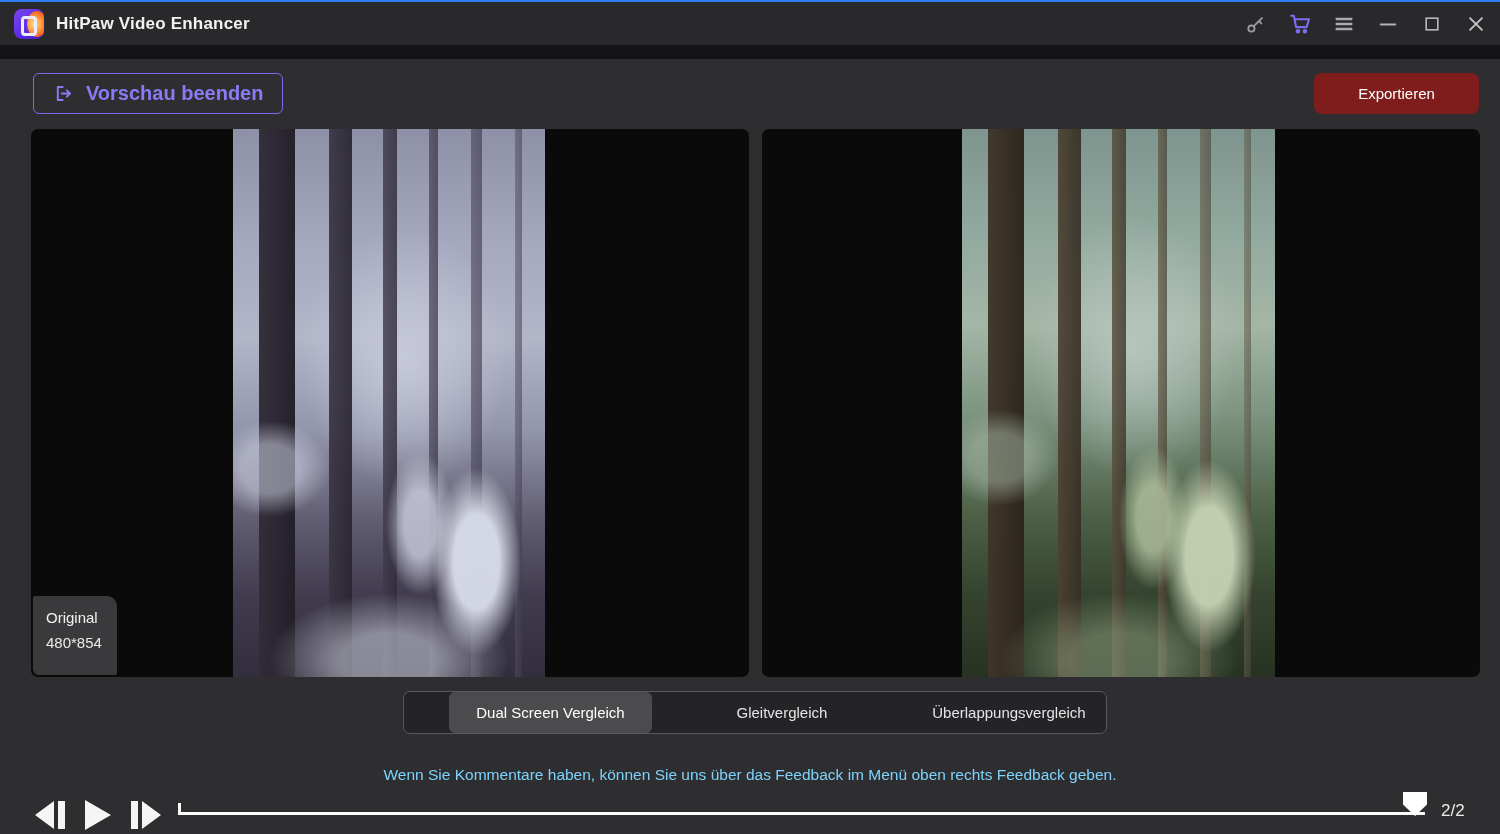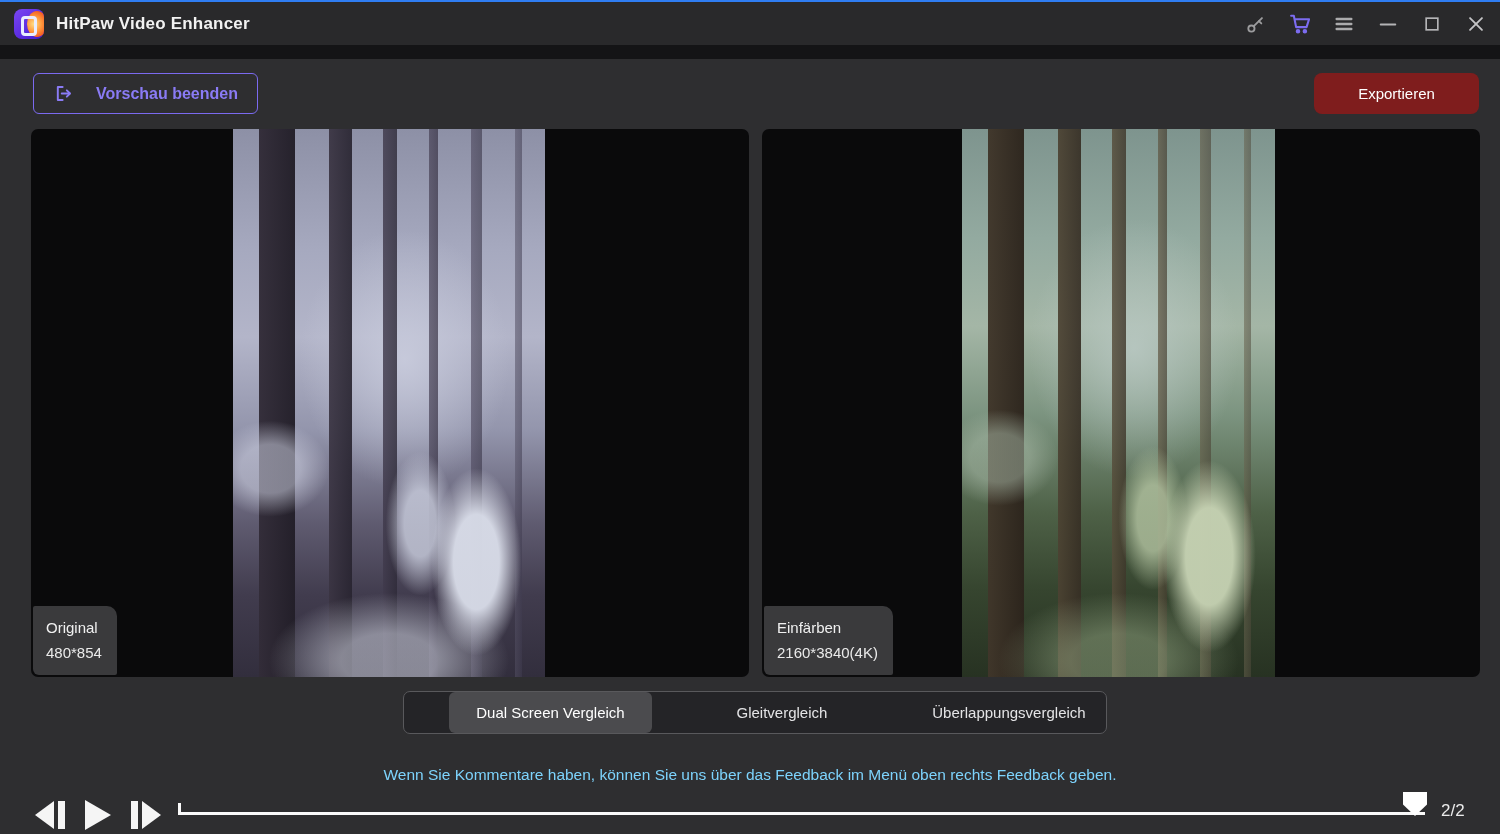--- a/index.html
+++ b/index.html
@@ -11,21 +11,21 @@
   .titlebar{position:absolute;left:0;top:2px;width:100%;height:43px;background:#29292b;display:flex;align-items:center;z-index:20;}
   .titlebar-shadow{position:absolute;left:0;top:45px;width:100%;height:14px;background:#141416;z-index:19;}
   .logo{width:30px;height:30px;margin-left:14px;border-radius:8px;background:linear-gradient(140deg,#7a47f2 0%,#5a2be0 60%,#3f1bc8 100%);position:relative;overflow:hidden;flex:0 0 auto;}
   .logo .flame{position:absolute;right:-3px;top:2px;width:20px;height:26px;border-radius:50%;background:radial-gradient(circle at 35% 50%,#ffe08a 0%,#ff9a3e 40%,#f2551e 78%,rgba(242,85,30,0) 95%);}
   .logo .frame{position:absolute;left:7px;top:7px;width:10px;height:14px;border:3px solid #e9edff;border-radius:4px;}
   .app-title{color:#f2f2f2;font-size:17px;font-weight:700;margin-left:12px;letter-spacing:.2px;}
   .tb-icons{margin-left:auto;display:flex;align-items:center;padding-right:4px;}
   .tb-btn{width:40px;height:40px;display:flex;align-items:center;justify-content:center;cursor:pointer;margin-left:4px;}
 
   
-  .btn-exit-preview{position:absolute;left:33px;top:73px;height:41px;display:flex;align-items:center;gap:22px;padding:0 19px;border:1px solid #7b6af0;border-radius:6px;color:#8a7bf5;font-size:16px;font-weight:700;background:transparent;box-sizing:border-box;cursor:pointer;}
+  .btn-exit-preview{position:absolute;left:33px;top:73px;height:41px;display:flex;align-items:center;gap:12px;padding:0 19px;border:1px solid #7b6af0;border-radius:6px;color:#8a7bf5;font-size:20px;font-weight:700;background:transparent;box-sizing:border-box;cursor:pointer;}
   .btn-export{position:absolute;right:21px;top:73px;width:165px;height:41px;background:#7f1d1d;border-radius:8px;color:#ffffff;font-size:15px;display:flex;align-items:center;justify-content:center;cursor:pointer;}
 
   
   .panel{position:absolute;top:129px;width:718px;height:548px;background:#0a0a0b;border-radius:7px;}
   .panel-left{left:31px;}
   .panel-right{left:762px;}
   .video{position:absolute;top:0;height:548px;}
   .video-original{left:202px;width:312px;
     background:
       radial-gradient(ellipse 60px 125px at 78% 79%, rgba(218,222,234,.95) 0 38%, rgba(218,222,234,0) 75%),
@@ -56,21 +56,21 @@
       linear-gradient(90deg, rgba(100,92,72,.62), rgba(76,68,54,.62)),
       linear-gradient(90deg, rgba(104,98,78,.55), rgba(80,74,60,.55)),
       radial-gradient(ellipse 150px 185px at 55% 40%, rgba(186,201,196,.85), rgba(186,201,196,0) 70%),
       linear-gradient(180deg,#7e948e 0%,#93aaa0 20%,#a4b6a6 36%,#7c9480 52%,#4e6147 70%,#36452f 84%,#273222 100%);
     background-repeat:no-repeat;
     background-size:auto,auto,auto,auto,36px 100%,23px 100%,14px 100%,9px 100%,11px 100%,7px 100%,auto,auto;
     background-position:0 0,0 0,0 0,0 0,26px 0,96px 0,150px 0,196px 0,238px 0,282px 0,0 0,0 0;}
 
   .status-overlay{position:absolute;top:22px;right:28px;text-align:right;color:#ffffff;font-size:14px;font-weight:700;line-height:23px;text-shadow:0 1px 4px rgba(0,0,0,.85);z-index:5;}
 
-  .res-label{position:absolute;left:2px;bottom:2px;background:#3a3a3c;border-radius:2px 10px 2px 6px;padding:9px 15px 10px 13px;z-index:5;}
+  .res-label{position:absolute;left:2px;bottom:2px;background:#3a3a3c;border-radius:2px 10px 2px 6px;padding:9px 15px 20px 13px;z-index:5;}
   .res-label .lbl-title{color:#f0f0f0;font-size:15px;line-height:25px;}
   .res-label .lbl-res{color:#eaeaea;font-size:15px;line-height:25px;}
 
   
   .tabs{position:absolute;left:403px;top:691px;width:704px;height:43px;display:flex;border:1px solid #59595c;border-radius:7px;background:#242427;box-sizing:border-box;overflow:hidden;z-index:5;}
   .tab{display:flex;align-items:center;justify-content:center;font-size:15px;color:#e4e4e6;cursor:pointer;margin-left:45px;}
   .tab.active{background:#4b4b4e;color:#ffffff;border-radius:6px;}
   .tab-1{width:252px;}
   .tab-2{width:211px;}
   .tab-3{width:241px;}
@@ -166,24 +166,20 @@
   <div class="panel panel-left">
     <div class="video video-original"></div>
     <div class="res-label">
       <div class="lbl-title">Original</div>
       <div class="lbl-res">480*854</div>
     </div>
   </div>
 
   <div class="panel panel-right">
     <div class="video video-enhanced"></div>
-    <div class="res-label">
-      <div class="lbl-title">Einfärben</div>
-      <div class="lbl-res">2160*3840(4K)</div>
-    </div>
   </div>
 
   <div class="tabs">
     <div class="tab tab-1 active">Dual Screen Vergleich</div>
     <div class="tab tab-2">Gleitvergleich</div>
     <div class="tab tab-3">Überlappungsvergleich</div>
   </div>
 
   <div class="feedback">Wenn Sie Kommentare haben, können Sie uns über das Feedback im Menü oben rechts Feedback geben.</div>
 

